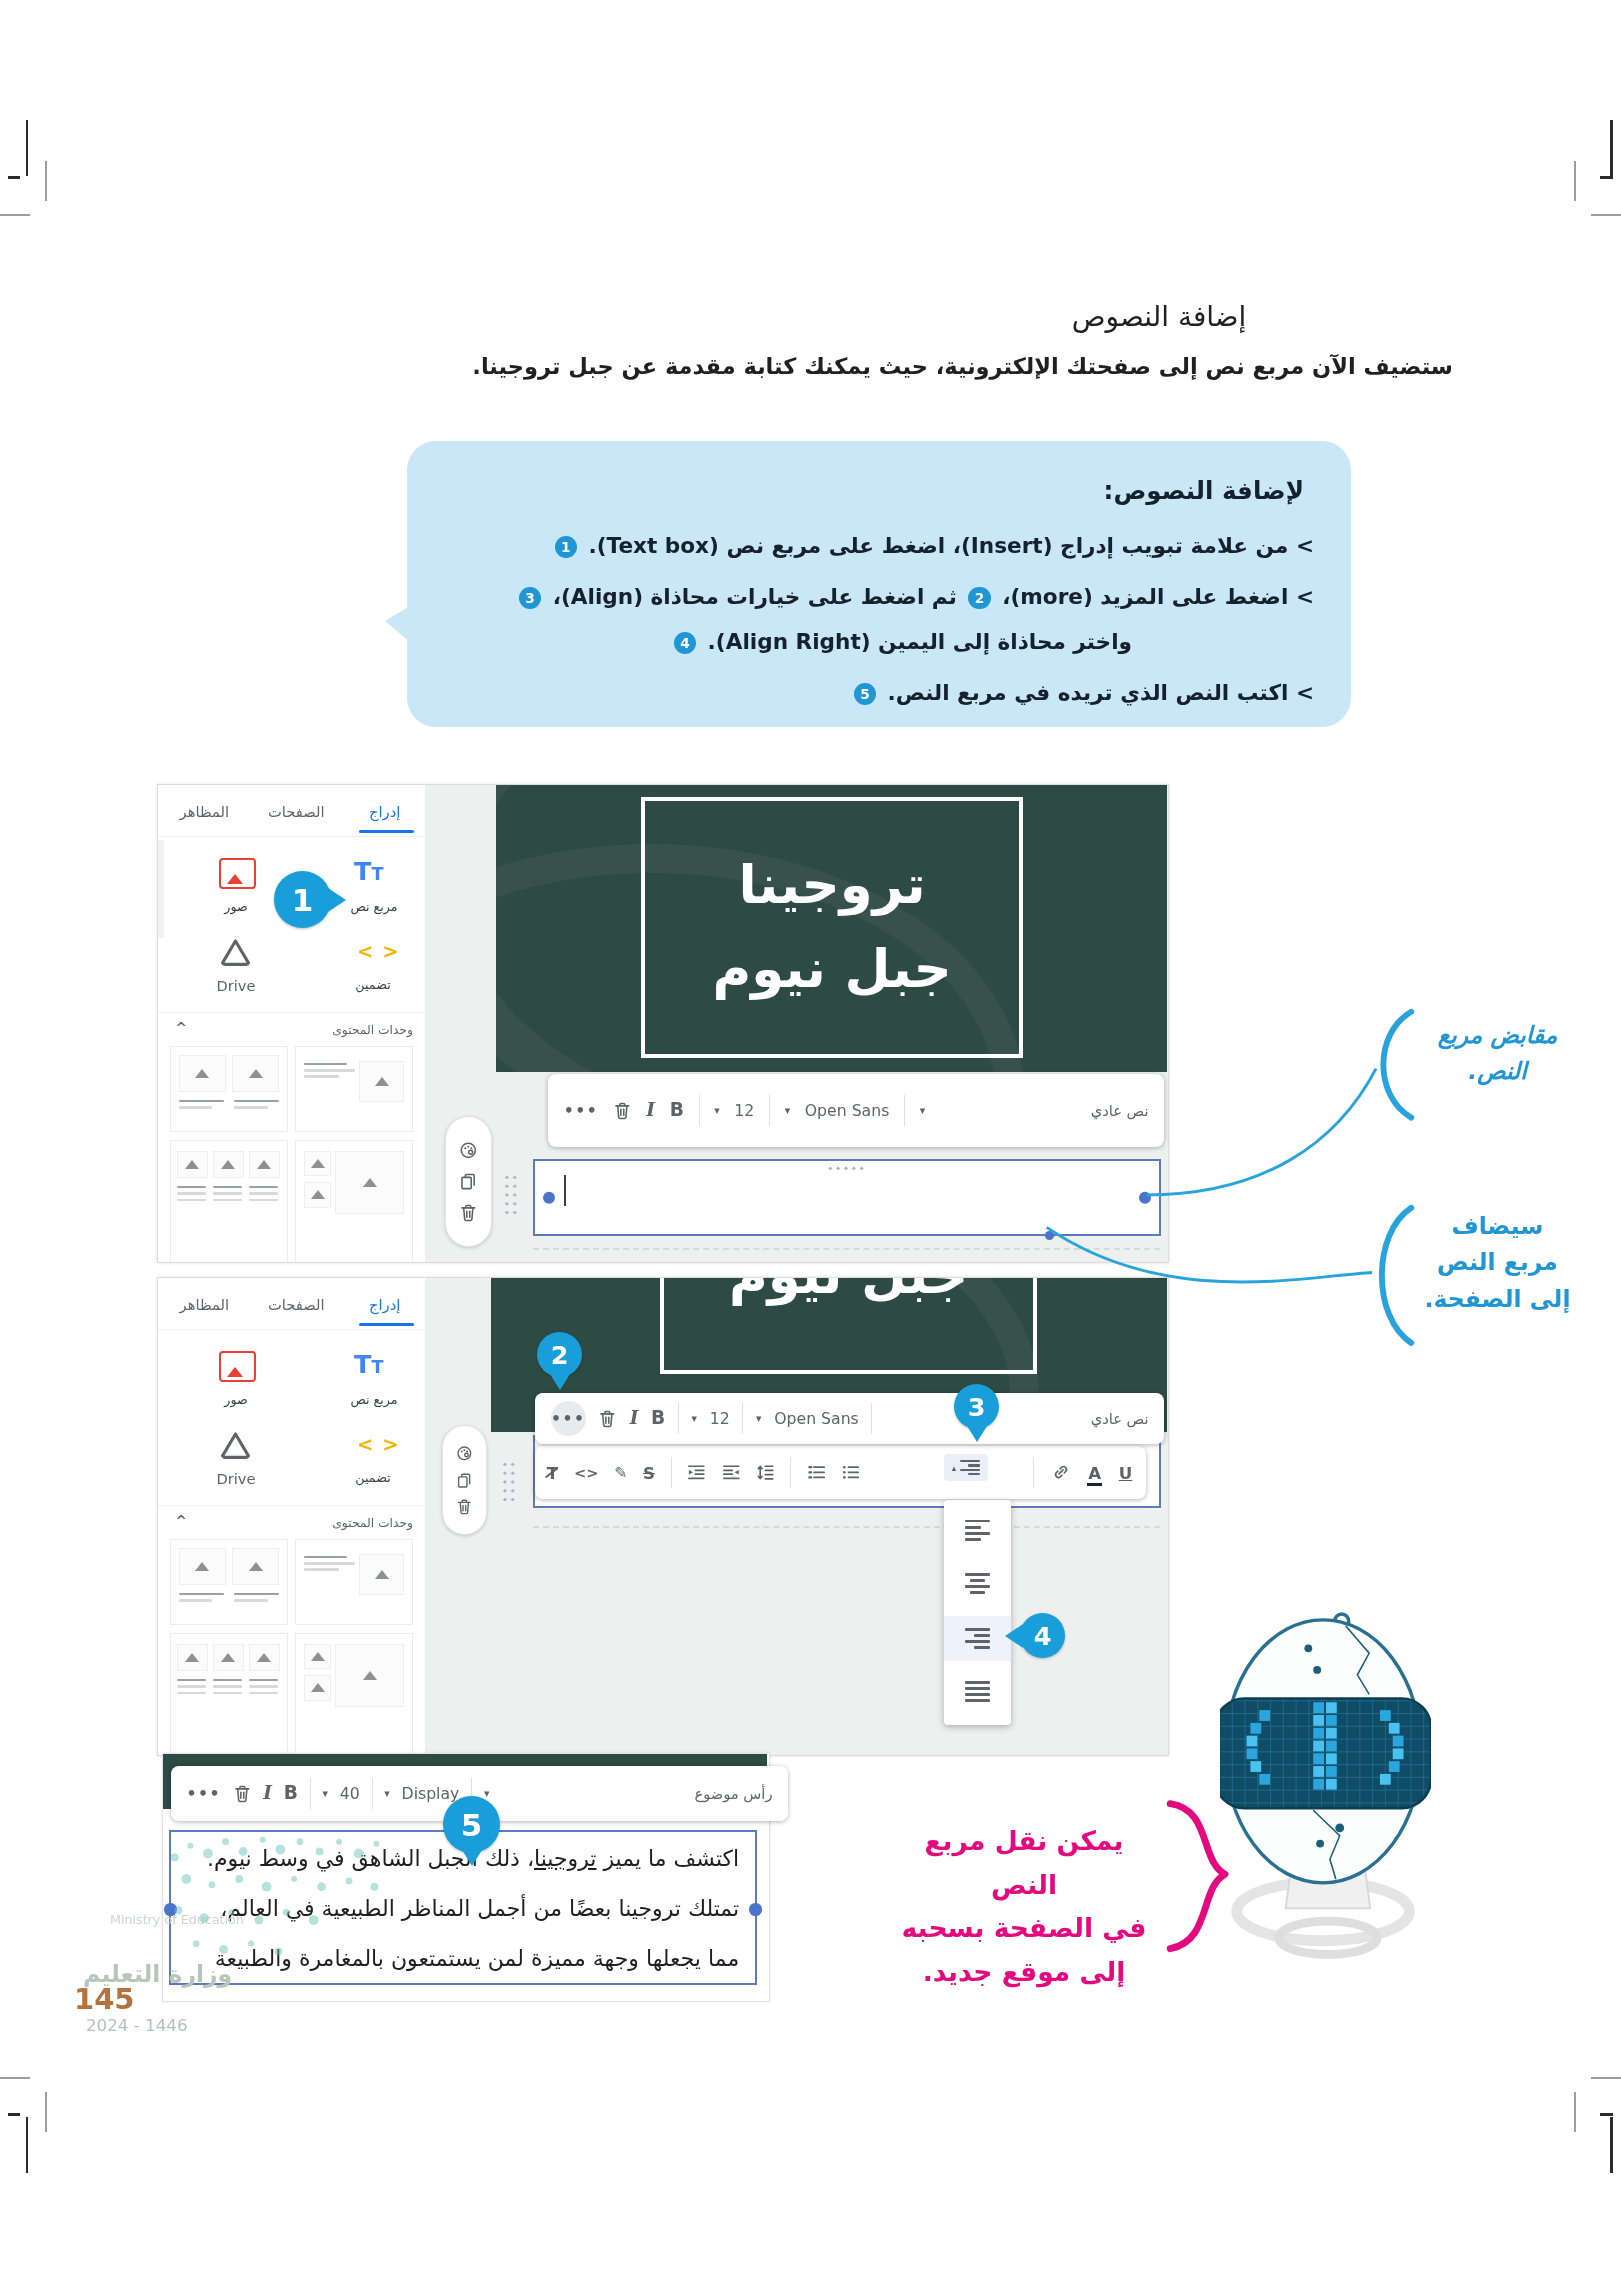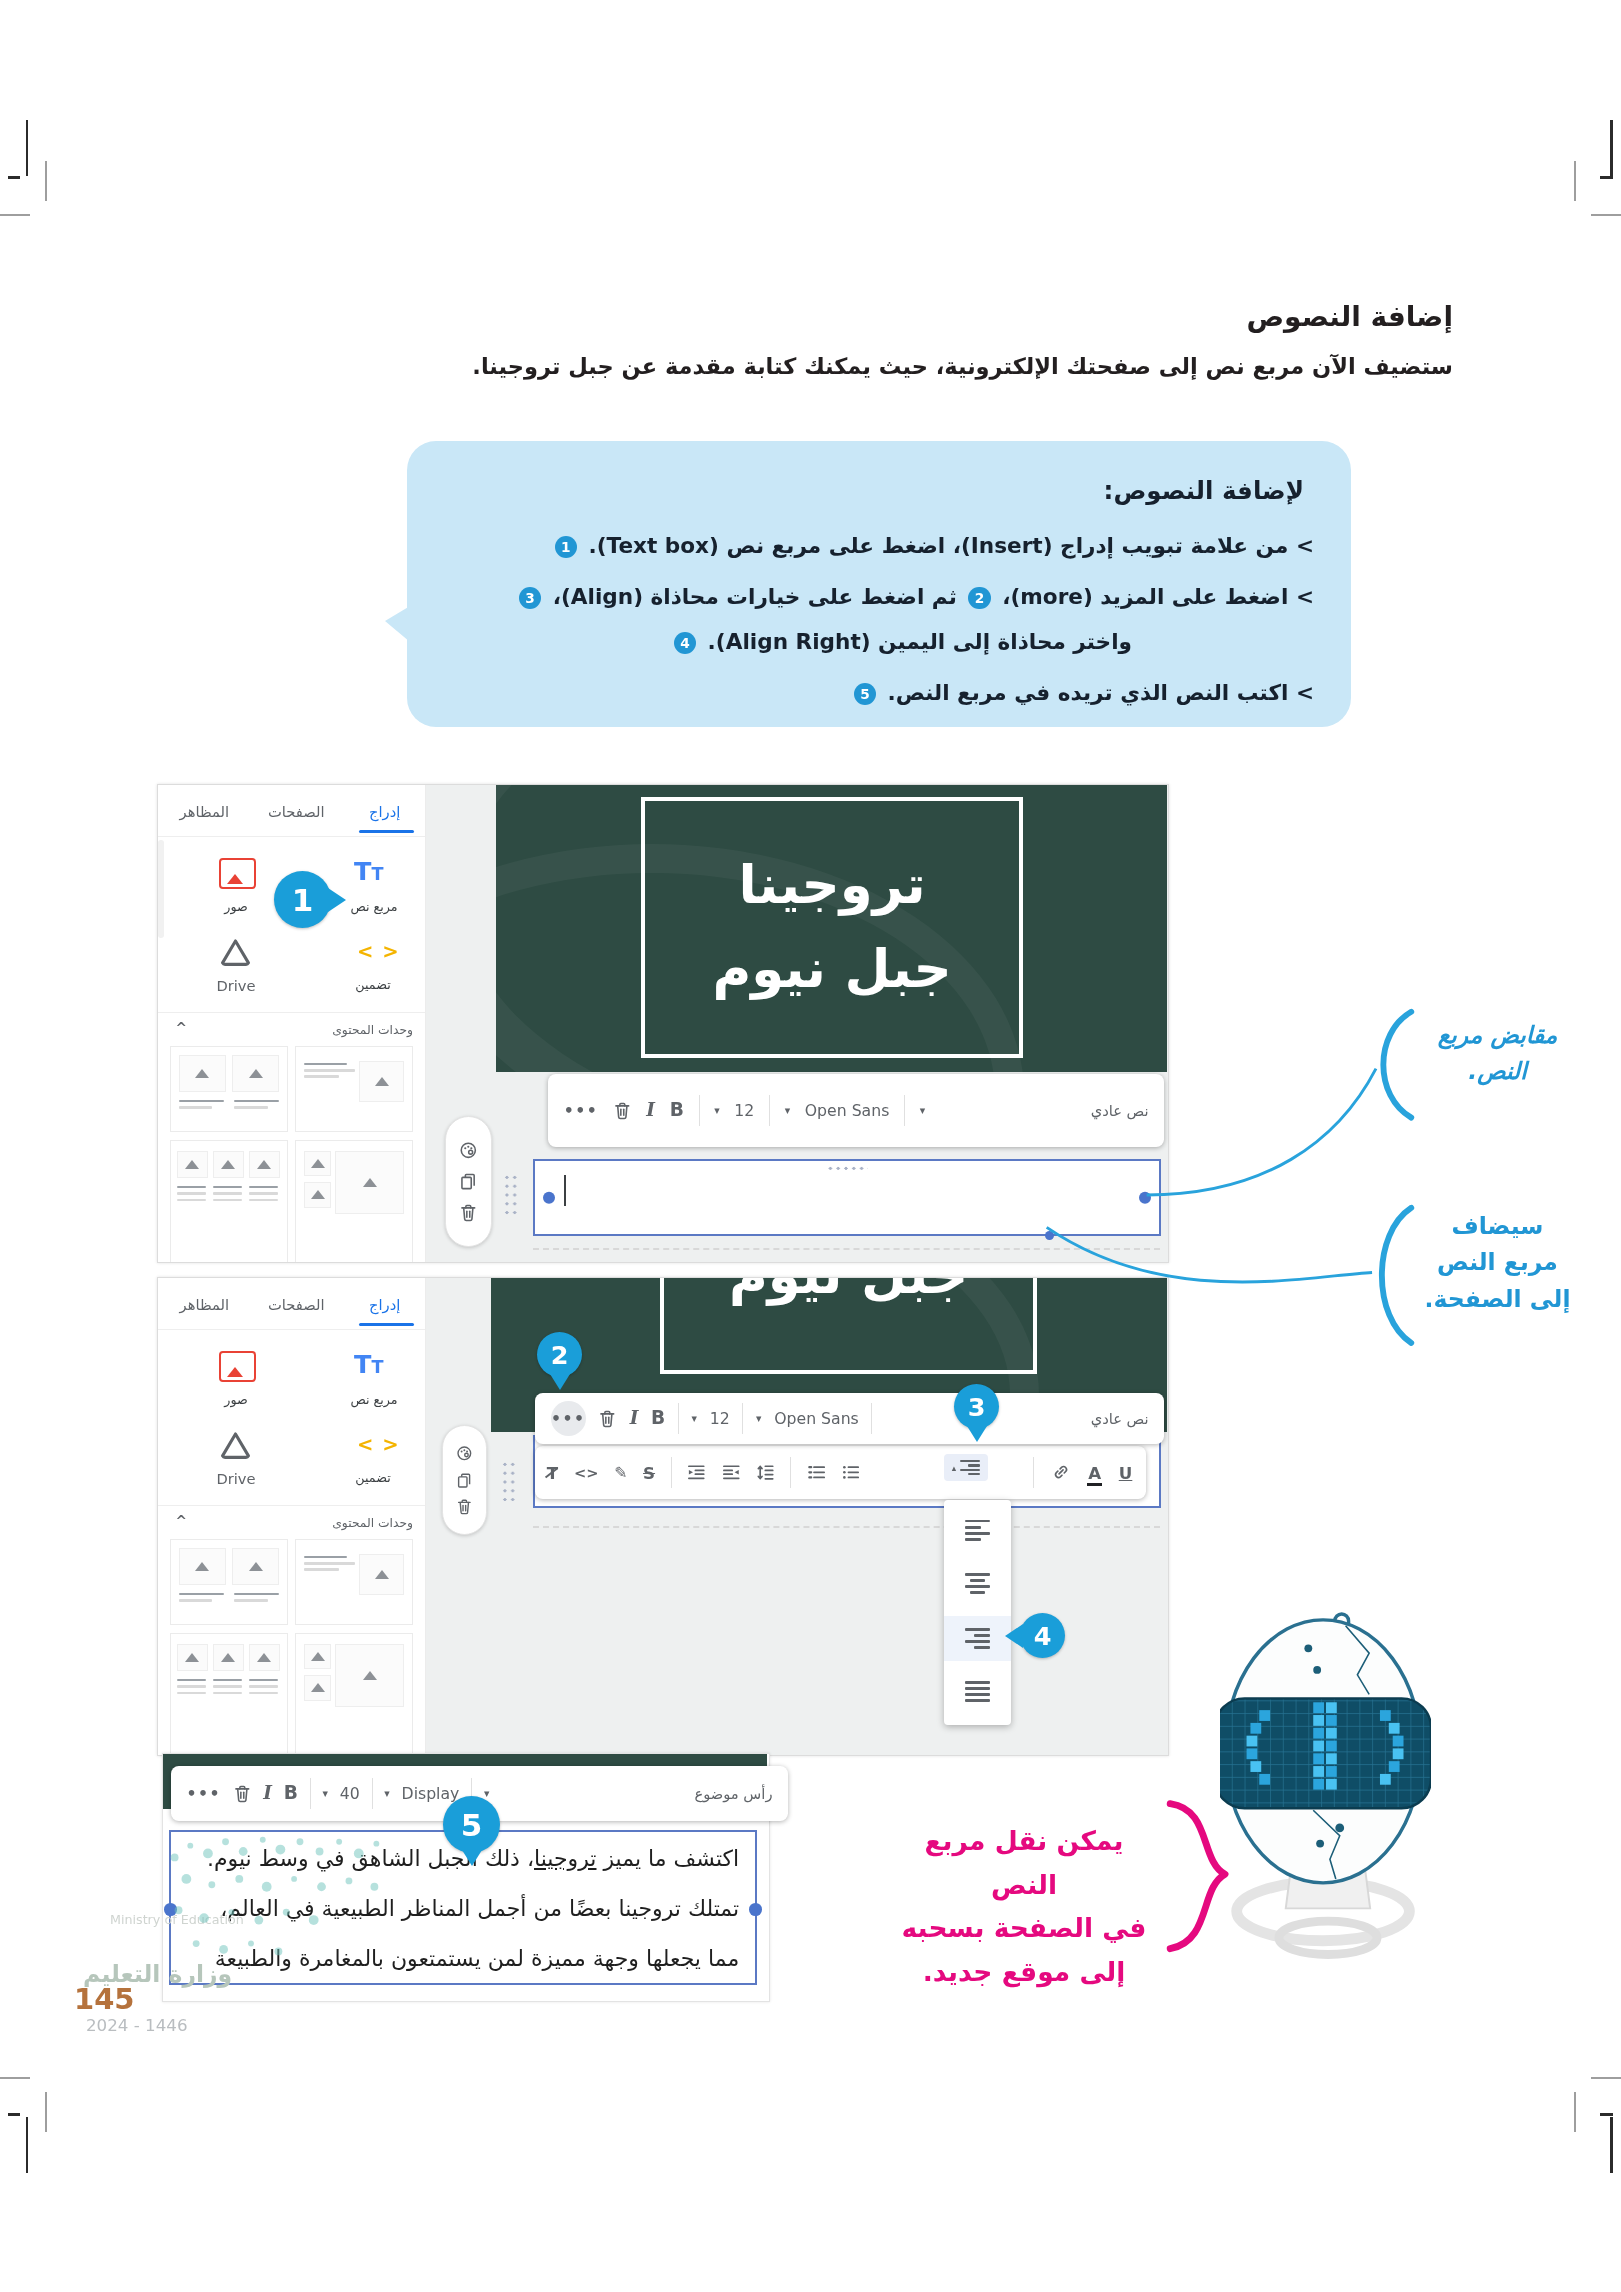--- a/index.html
+++ b/index.html
@@ -4,21 +4,21 @@
 <style>
   html,body{margin:0;padding:0;background:#fff;}
   #page{position:relative;width:1621px;height:2293px;background:#fff;overflow:hidden;
         font-family:"DejaVu Sans","Liberation Sans",sans-serif;}
   .abs{position:absolute;}
   .rtl{direction:rtl;}
   
   .mark{position:absolute;background:#2b2b2b;}
   .mark.gray{background:#9e9e9e;}
   
-  .doc-heading{font-size:28px;font-weight:700;color:#231f20;text-align:right;}
+  .doc-heading{font-size:28px;font-weight:400;color:#231f20;text-align:center;}
   .doc-intro{font-size:22.5px;font-weight:600;color:#231f20;text-align:right;}
   
   .callout{background:#c9e7f7;border-radius:29px;}
   .callout .tail{position:absolute;left:-21.6px;top:165px;width:0;height:0;
     border-top:15.7px solid transparent;border-bottom:21.6px solid transparent;border-right:25.5px solid #c9e7f7;}
   .callout-title{font-size:24.5px;font-weight:700;color:#16212e;}
   .step{font-size:21.6px;font-weight:600;color:#16212e;line-height:1.35;}
   .nbadge{display:inline-flex;align-items:center;justify-content:center;width:22.5px;height:22.5px;
     border-radius:50%;background:#2196d4;color:#fff;font-size:13.7px;font-weight:700;vertical-align:middle;margin:0 3.9px;}
   

